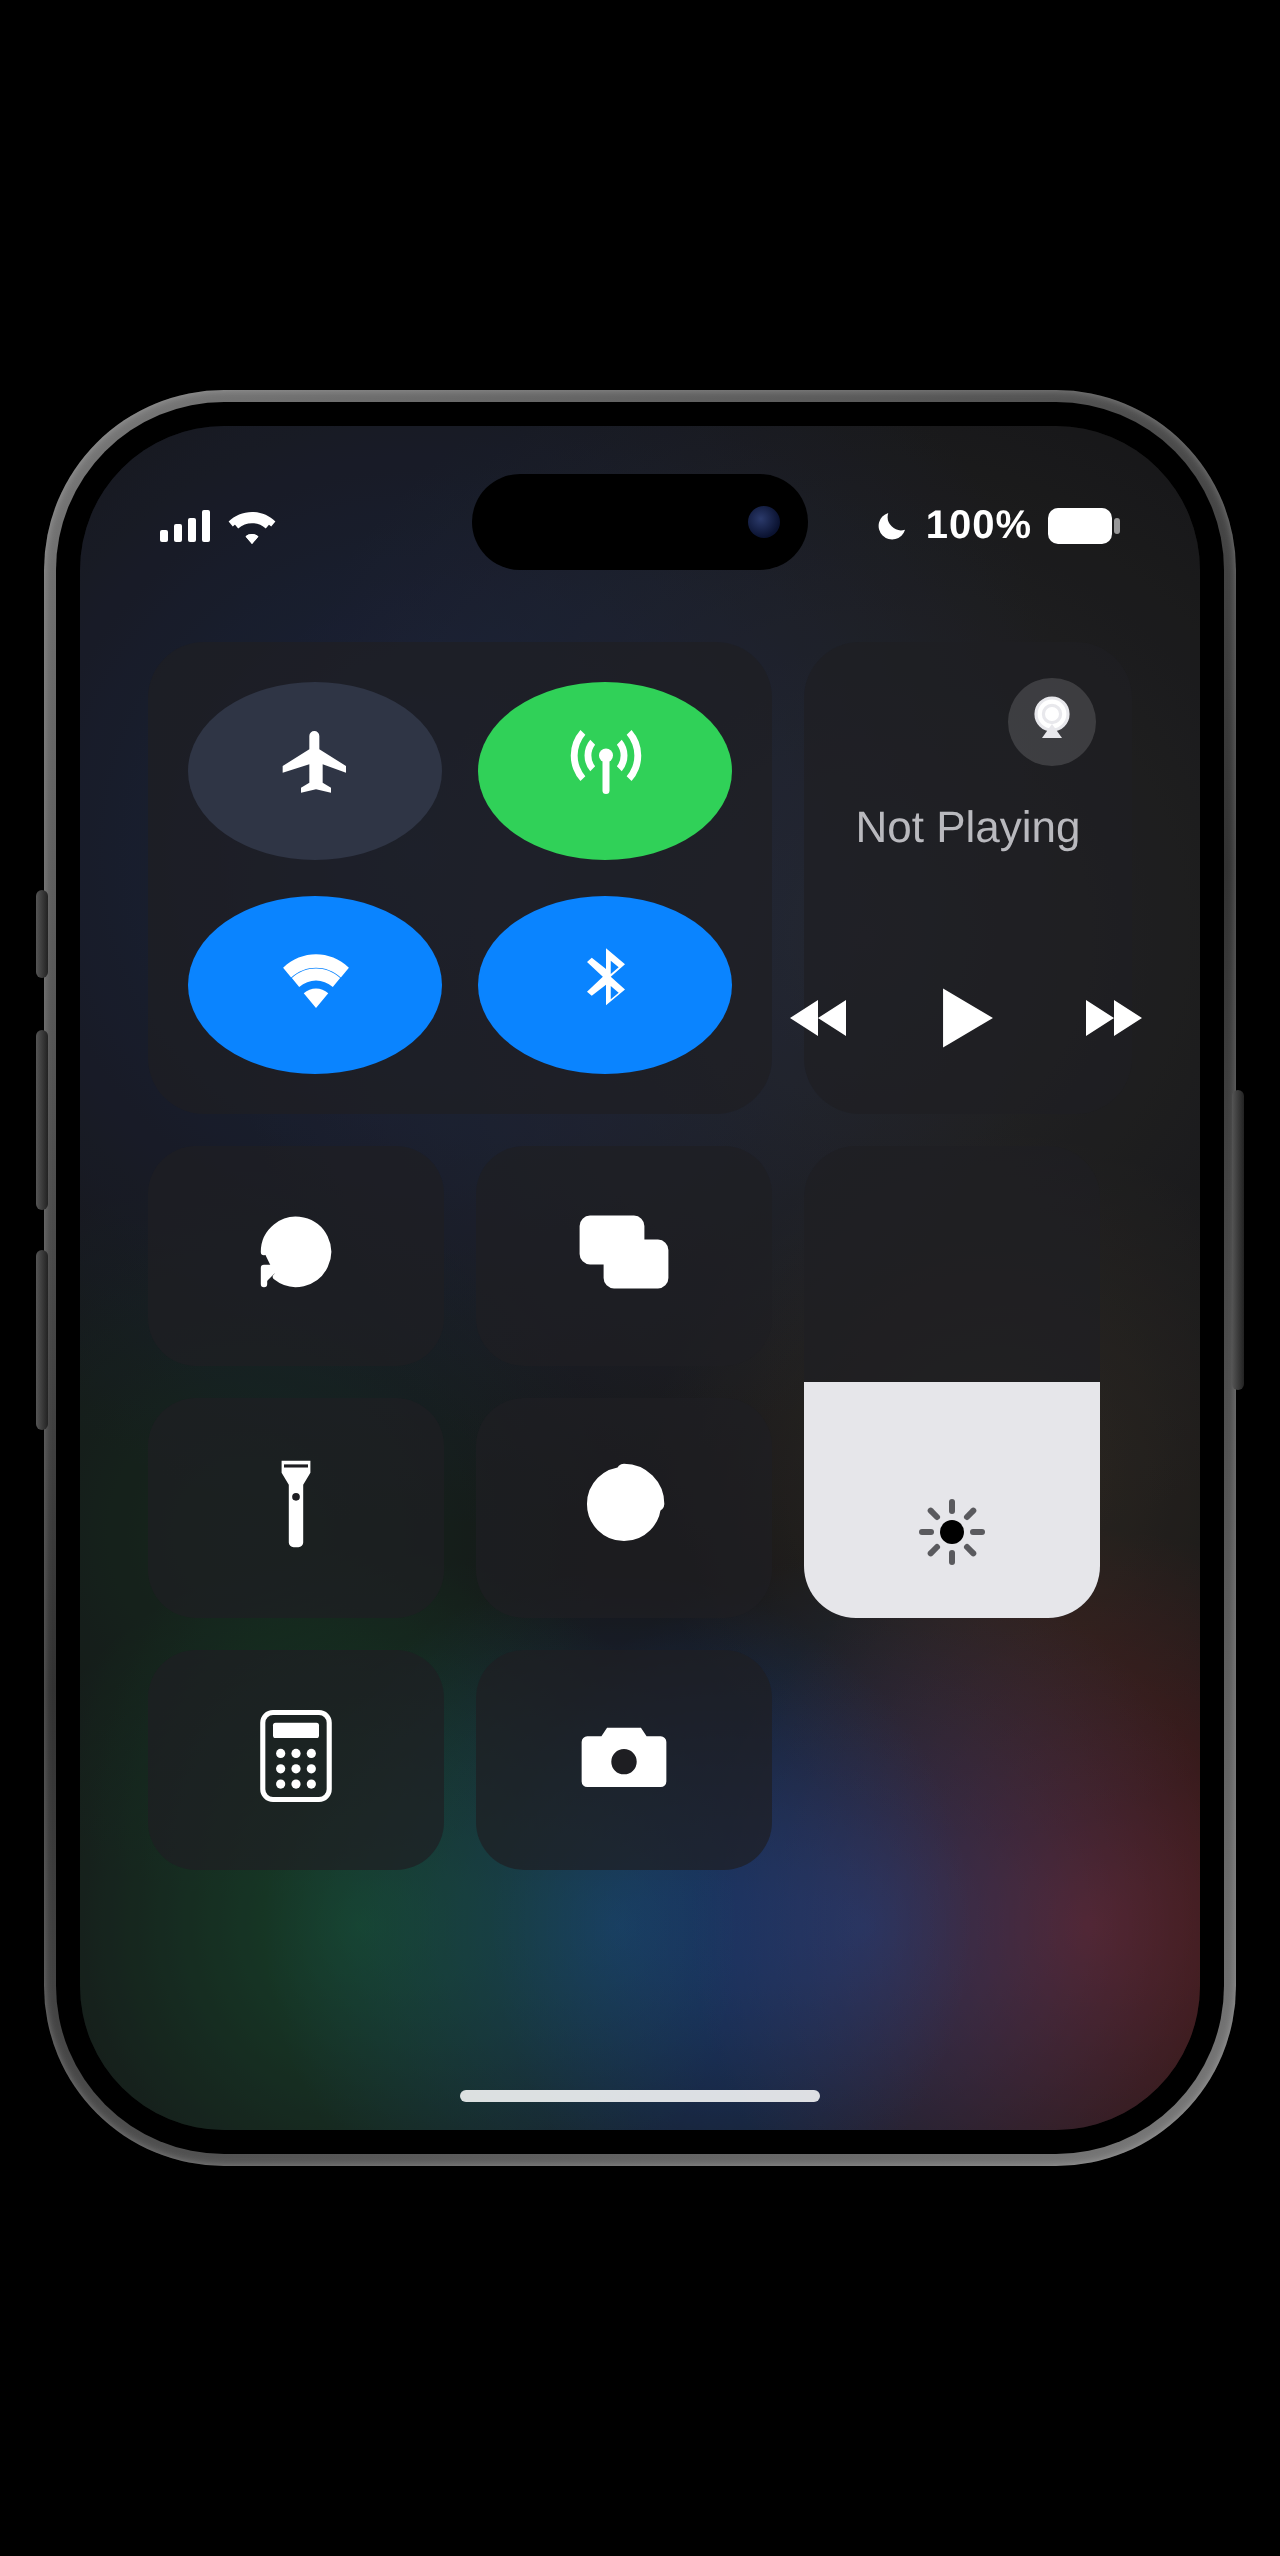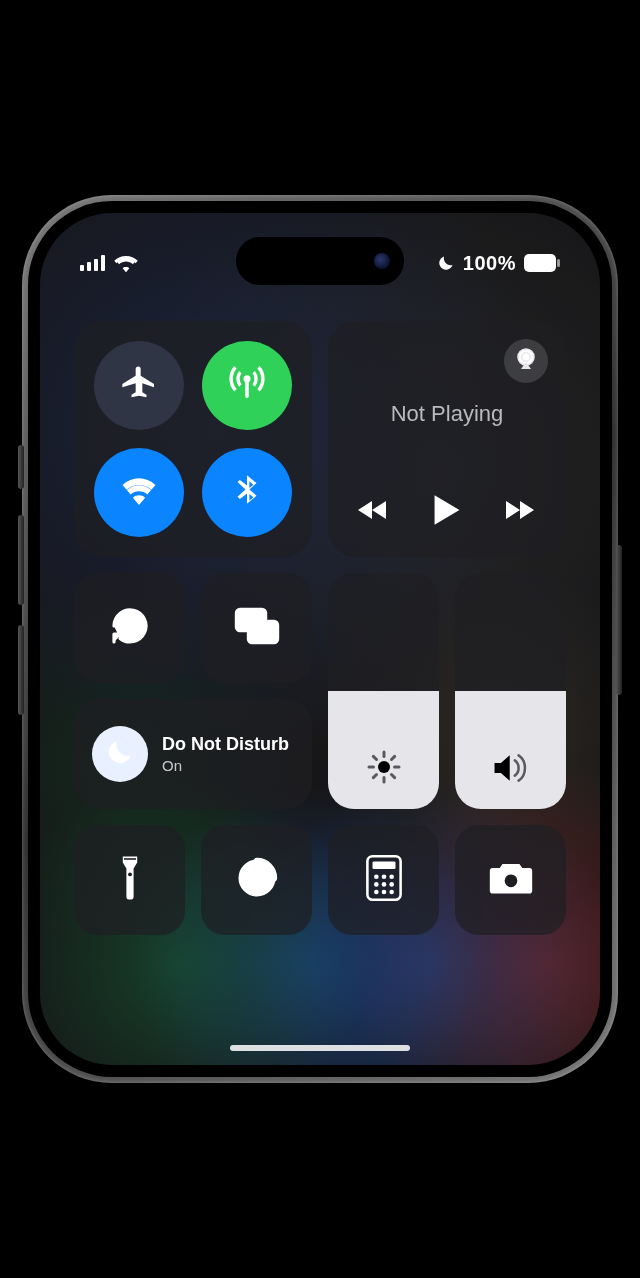--- a/index.html
+++ b/index.html
@@ -58,21 +58,21 @@
   
   .status { position:absolute; top:30px; left:0; right:0; height:40px; padding:0 40px;
             display:flex; justify-content:space-between; align-items:center; color:#fff; z-index:4; }
   .status-left, .status-right { display:flex; align-items:center; gap:8px; }
   .status svg { display:block; }
   .battery-pct { font-size:20px; font-weight:600; letter-spacing:.5px; }
 
   
   .cc {
     position:absolute; top:108px; left:34px; right:34px;
-    display:grid; grid-template-columns: repeat(4, 1fr); grid-auto-rows: 110px;
+    display:grid; grid-template-columns: repeat(3, 1fr); grid-auto-rows: 110px;
     gap: 16px;
   }
   .tile {
     background: rgba(30,30,34,.72);
     border-radius: 28px;
     position: relative;
     color:#fff;
   }
   .tile.small { grid-column: span 1; grid-row: span 1; border-radius:24px; }
   .tile.conn  { grid-column: span 2; grid-row: span 2; }
@@ -292,35 +292,20 @@
               <span>
             <svg width="38" height="34" viewBox="0 0 30 26" fill="#5a5a5e">
               <path d="M2 9h5l7-6v20l-7-6H2z"></path>
               <path d="M18 7c2 1.3 3 3.4 3 6s-1 4.7-3 6" fill="none" stroke="#5a5a5e" stroke-width="2" stroke-linecap="round"></path>
               <path d="M21 3c3.3 2.1 5 5.7 5 10s-1.7 7.9-5 10" fill="none" stroke="#5a5a5e" stroke-width="2" stroke-linecap="round"></path>
             </svg>
           </span>
             </div>
         </div>
 
-        <div class="tile focus" style="grid-column:1 / span 2;">
-          <div class="focus-inner">
-            <div class="dnd-bubble">
-              <span>
-                <svg width="30" height="30" viewBox="0 0 24 24" fill="#6b5cd6">
-                    <path d="M20.7 14.5A9 9 0 0 1 9.5 3.3 9 9 0 1 0 20.7 14.5z"></path>
-                  </svg>
-              </span>
-            </div>
-            <div class="focus-text">
-              <div class="t1">Do Not Disturb</div>
-              <div class="t2">On</div>
-            </div>
-          </div>
-        </div>
 
         <div class="tile small">
           <div class="ic">
               <span>
             <svg width="30" height="48" viewBox="0 0 24 40" fill="#fff">
               <path d="M6 2h12v5l-3 5v24a2 2 0 0 1-2 2h-2a2 2 0 0 1-2-2V12L6 7V2z"></path>
               <rect x="7" y="3.5" width="10" height="1.3" fill="#1e1e22"></rect>
               <circle cx="12" cy="17" r="1.6" fill="#1e1e22"></circle>
             </svg>
           </span>

